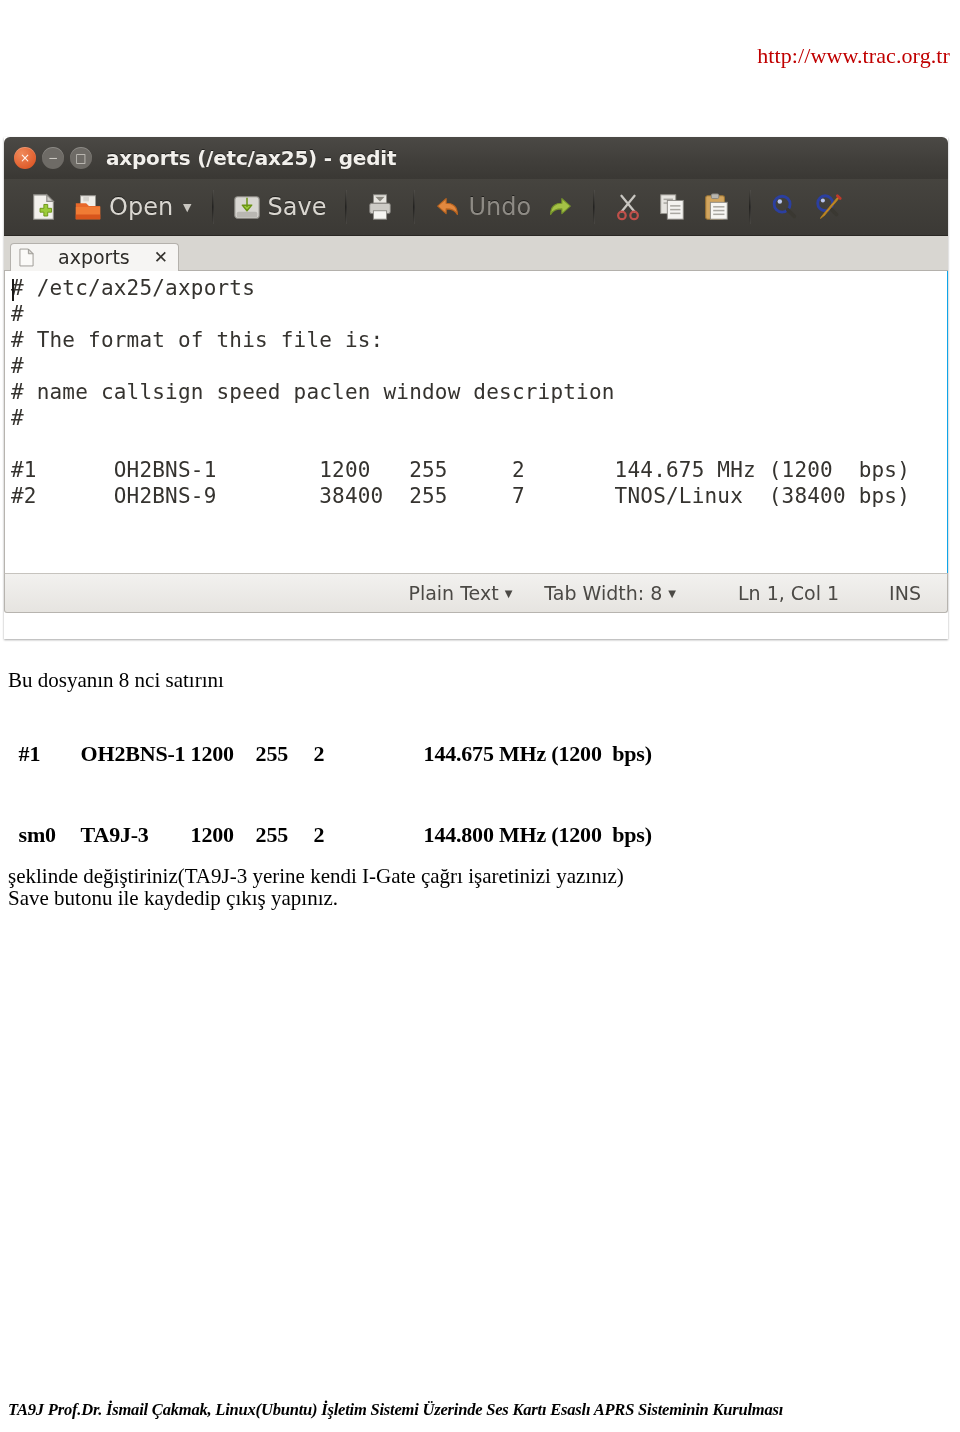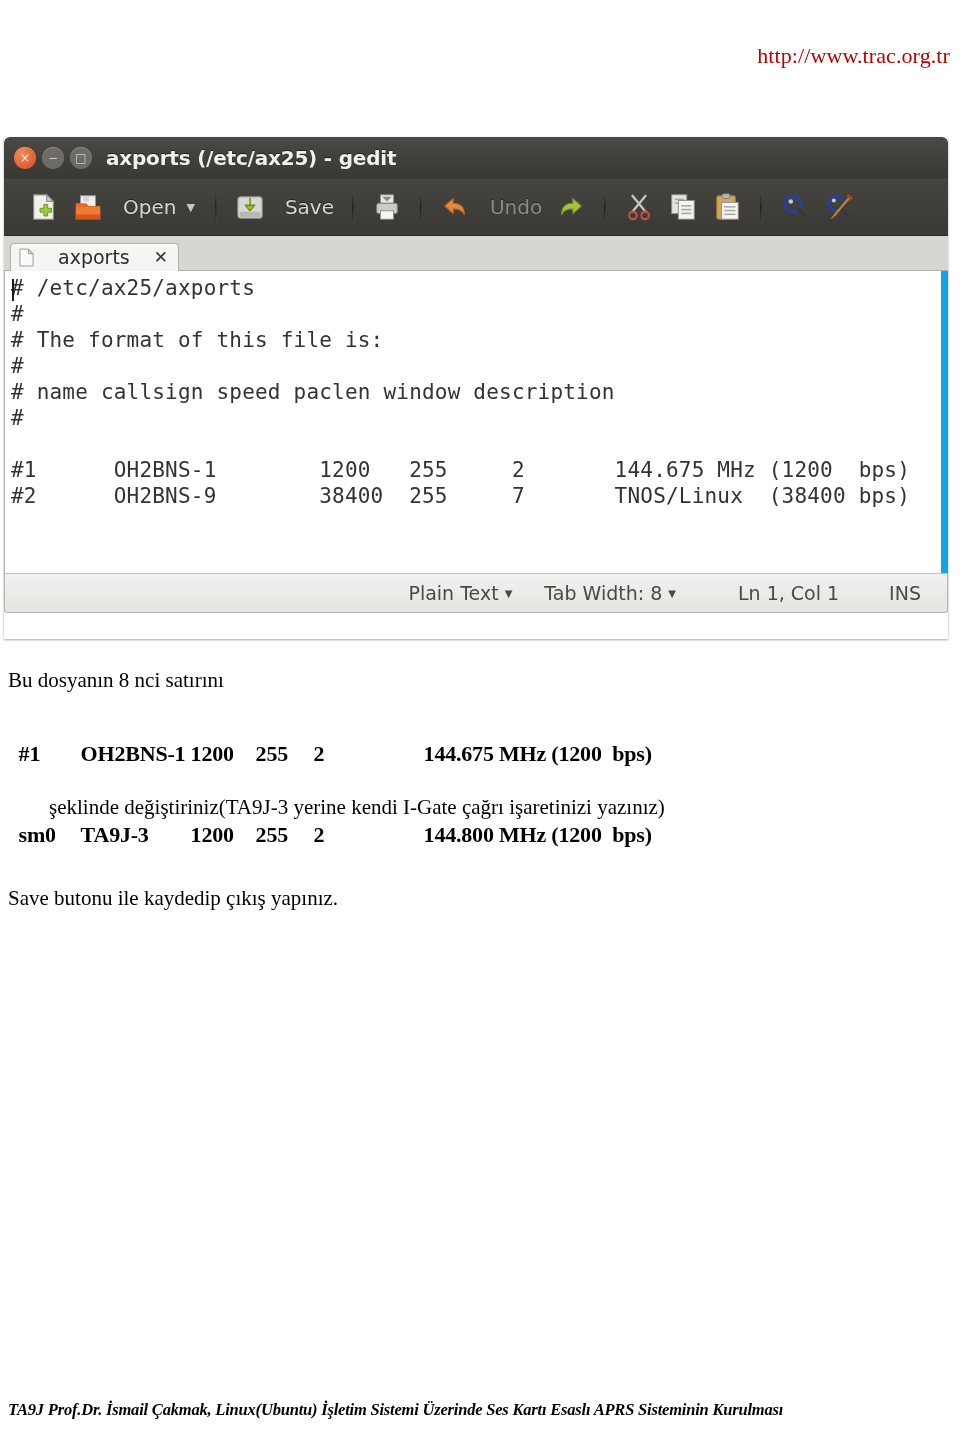--- a/index.html
+++ b/index.html
@@ -109,21 +109,21 @@
     width: 1px; height: 34px;
     background: linear-gradient(to bottom, rgba(0,0,0,0) , rgba(0,0,0,0.45), rgba(0,0,0,0));
     border-right: 1px solid rgba(255,255,255,0.06);
     margin: 0 11px;
   }
   .tb-btn {
     display: flex; align-items: center;
     padding: 0 7px; height: 44px;
   }
   .tb-label {
-    color: #d9d6d0; font-size: 20px; margin-left: 20px;
+    color: #d9d6d0; font-size: 24px; margin-left: 6px;
     text-shadow: 0 -1px 0 rgba(0,0,0,0.5);
   }
   .tb-label.dim { color: #8e8b85; }
   .tb-caret {
     color: #c9c6c0; font-size: 11px; margin-left: 10px; margin-right: 2px;
   }
   .ico { width: 30px; height: 30px; display:block; }
 
   
   .tabstrip {
@@ -149,21 +149,21 @@
     top: 1px;
   }
   .tab-title { font-size: 19px; color: #2e2c29; }
   .tab-close { font-size: 17px; color: #35332f; font-weight: bold; }
 
   
   .editor {
     height: 302px;
     background: #ffffff;
     border-left: 1px solid #b7b4af;
-    border-right: 7px solid #0ea5e9;
+    border-right: 1px solid #0ea5e9;
     padding: 4px 0 0 6px;
     box-sizing: border-box;
     position: relative;
     overflow: hidden;
   }
   .code {
     font-family: "DejaVu Sans Mono", monospace;
     font-size: 21px;
     line-height: 26px;
     color: #35332f;
@@ -408,17 +408,17 @@
 <div class="para" style="top:668px;">Bu dosyanın 8 nci satırını</div>
 
 <div class="para bold-row" style="top:695px;">
   <span class="c0">#1</span><span class="c1">OH2BNS-1</span><span class="c2">1200</span><span class="c3">255</span><span class="c4">2</span><span>144.675 MHz (1200  bps)</span>
 </div>
 
 <div class="para bold-row" style="top:776px;">
   <span class="c0">sm0</span><span class="c1">TA9J-3</span><span class="c2">1200</span><span class="c3">255</span><span class="c4">2</span><span>144.800 MHz (1200  bps)</span>
 </div>
 
-<div class="para" style="top:795px;margin-left:41px;">şeklinde değiştiriniz(TA9J-3 yerine kendi I-Gate çağrı işaretinizi yazınız)</div>
+<div class="para" style="top:864px;">şeklinde değiştiriniz(TA9J-3 yerine kendi I-Gate çağrı işaretinizi yazınız)</div>
 
 <div class="para" style="top:886px;">Save butonu ile kaydedip çıkış yapınız.</div>
 
 <div class="footer">TA9J Prof.Dr. İsmail Çakmak,  Linux(Ubuntu) İşletim Sistemi Üzerinde Ses Kartı Esaslı APRS Sisteminin Kurulması</div>
 
 </body></html>

